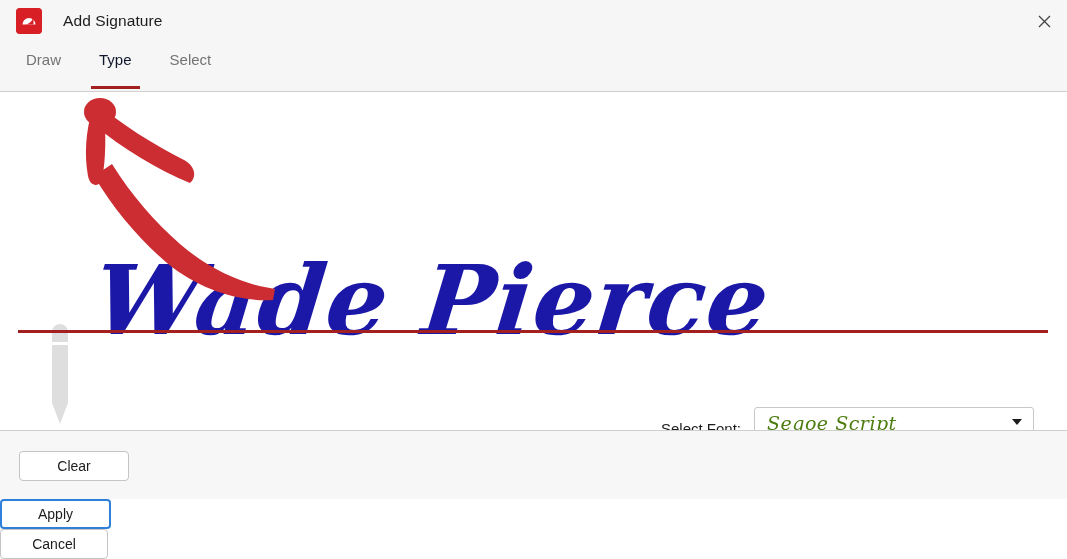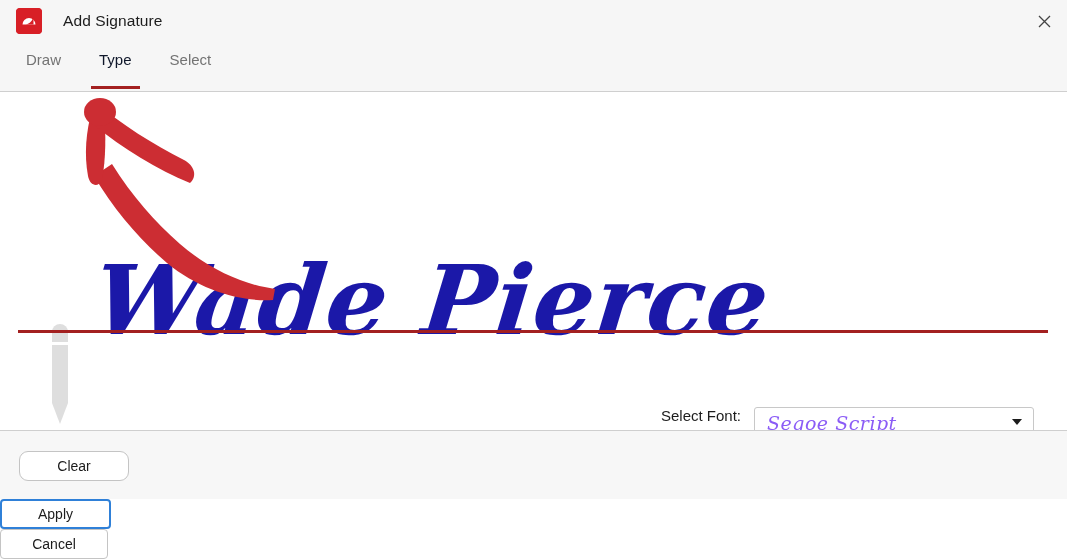--- a/index.html
+++ b/index.html
@@ -158,21 +158,21 @@
     pointer-events: none;
   }
   .arrow-annotation svg { display: block; overflow: visible; }
 
   
   .font-row {
     position: absolute;
     right: 33px;
     top: 315px;
     display: flex;
-    align-items: flex-start;
+    align-items: flex-end;
   }
   .font-label {
     font-size: 15px;
     color: #1c1c1c;
     margin-right: 13px;
     white-space: nowrap;
   }
   .font-select {
     position: relative;
     width: 280px;
@@ -182,21 +182,21 @@
     background: #ffffff;
     display: flex;
     align-items: center;
     box-sizing: border-box;
     cursor: pointer;
   }
   .font-select-value {
     font-family: "DejaVu Serif", serif;
     font-style: italic;
     font-size: 19px;
-    color: #8b5cf6;
+    color: #4d7c0f;
     padding-left: 12px;
     white-space: nowrap;
     position: relative;
     top: 1px;
     letter-spacing: 0.5px;
   }
   .font-select-caret {
     position: absolute;
     right: 11px;
     top: 50%;
@@ -214,21 +214,21 @@
     height: 69px;
     flex: 0 0 69px;
     background: #f7f7f7;
     border-top: 1px solid #cfcfcf;
     box-sizing: border-box;
   }
   .btn {
     position: absolute;
     height: 30px;
     border: 1px solid #c4c4c4;
-    border-radius: 9px;
+    border-radius: 4px;
     background: #ffffff;
     font-family: inherit;
     font-size: 14px;
     color: #1c1c1c;
     cursor: pointer;
     padding: 6px;
     display: flex;
     align-items: center;
     justify-content: center;
   }

